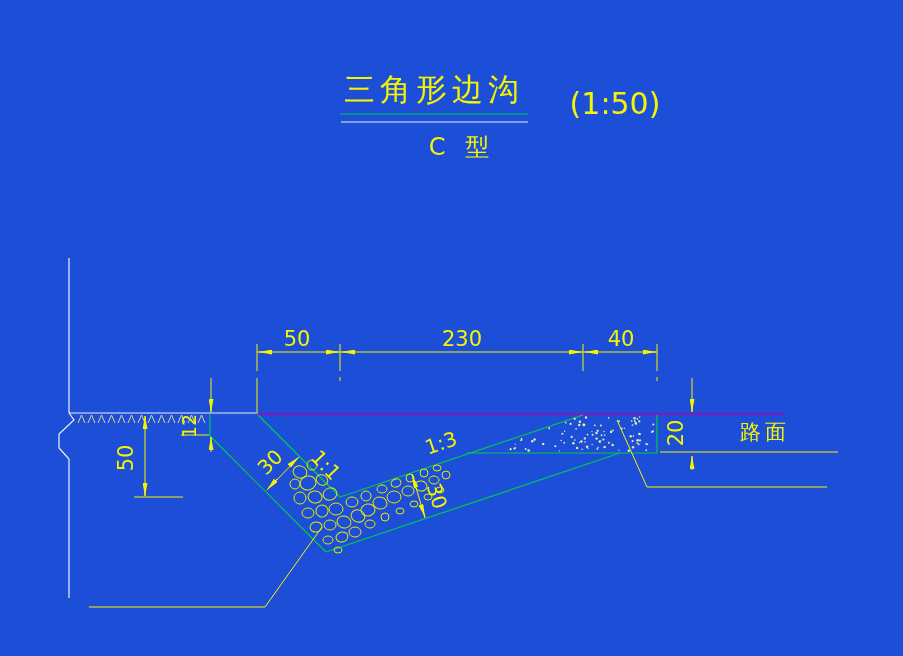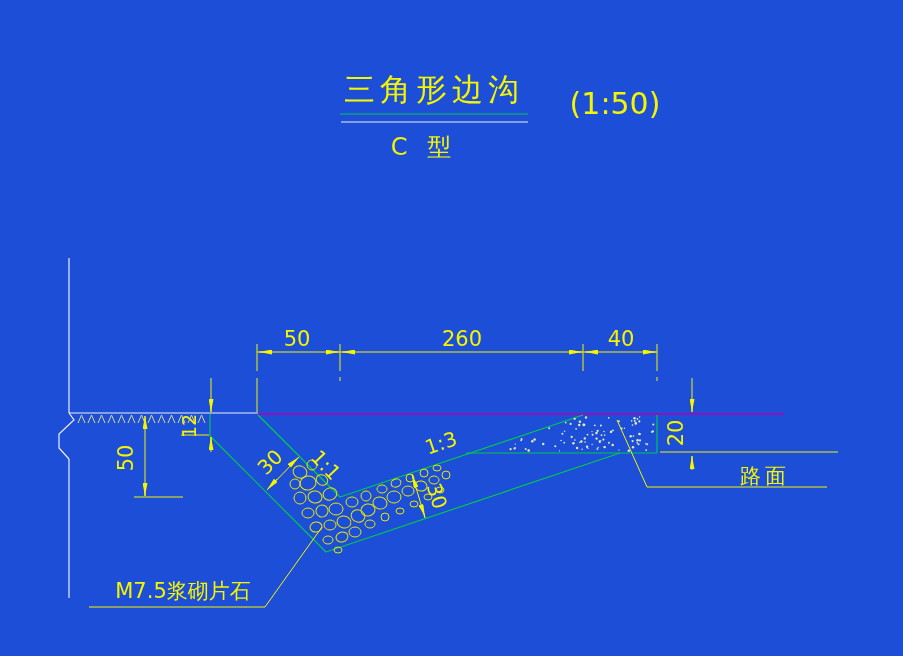--- a/index.html
+++ b/index.html
@@ -254,31 +254,30 @@
       <line class="y" x1="277" y1="479" x2="267" y2="490" marker-end="url(#ah)"></line>
       <line class="y" x1="416" y1="487" x2="412" y2="475" marker-end="url(#ah)"></line>
       <line class="y" x1="421" y1="505" x2="425" y2="517" marker-end="url(#ah)"></line>
       <line class="y" x1="692" y1="399" x2="692" y2="412" marker-end="url(#ah)"></line>
       <line class="y" x1="692" y1="468" x2="692" y2="456" marker-end="url(#ah)"></line>
     </g>
   </svg>
 
   <div class="lbl" style="left:434px;top:89px;font-size:31px;letter-spacing:5px;">三角形边沟</div>
   <div class="lbl" style="left:615px;top:104px;font-size:30px;">(1:50)</div>
-  <div class="lbl" style="left:424px;top:147px;font-size:24px;letter-spacing:6px;">C 型</div>
+  <div class="lbl" style="left:462px;top:147px;font-size:24px;letter-spacing:6px;">C 型</div>
 
   <div class="lbl" style="left:297px;top:339px;font-size:21px;">50</div>
-  <div class="lbl" style="left:462px;top:339px;font-size:21px;">260</div>
+  <div class="lbl" style="left:462px;top:339px;font-size:21px;">230</div>
   <div class="lbl" style="left:621px;top:339px;font-size:21px;">40</div>
 
   <div class="lbl" style="left:126px;top:458px;font-size:21px;transform:translate(-50%,-50%) rotate(-90deg);">50</div>
   <div class="lbl" style="left:189px;top:426px;font-size:19px;transform:translate(-50%,-50%) rotate(-90deg);">12</div>
   <div class="lbl" style="left:270px;top:462px;font-size:20px;transform:translate(-50%,-50%) rotate(-45deg);">30</div>
   <div class="lbl" style="left:437px;top:496px;font-size:20px;transform:translate(-50%,-50%) rotate(72deg);">30</div>
   <div class="lbl" style="left:676px;top:433px;font-size:21px;transform:translate(-50%,-50%) rotate(-90deg);">20</div>
 
   <div class="lbl" style="left:326px;top:465px;font-size:20px;transform:translate(-50%,-50%) rotate(46deg);">1:1</div>
   <div class="lbl" style="left:441px;top:443px;font-size:20px;transform:translate(-50%,-50%) rotate(-19deg);">1:3</div>
 
-  <div class="lbl" style="left:765px;top:432px;font-size:21px;letter-spacing:4px;margin-top:44px;">路面</div>
-  <div class="lbl" style="left:183px;top:591px;font-size:21px;">M7.5浆砌片石</div>
+  <div class="lbl" style="left:765px;top:432px;font-size:21px;letter-spacing:4px;">路面</div>
 
 </div>
 
 </body></html>

